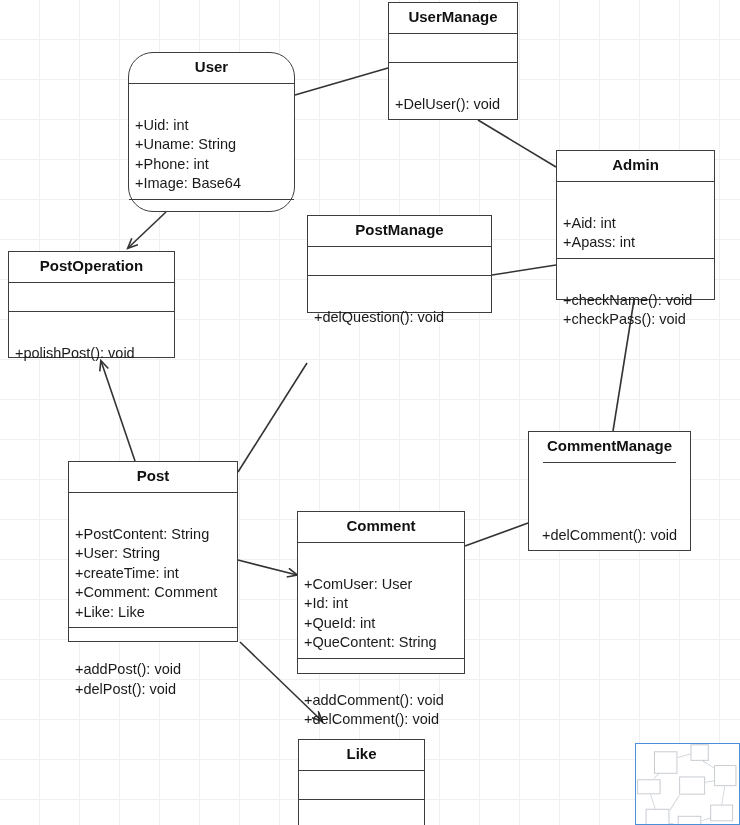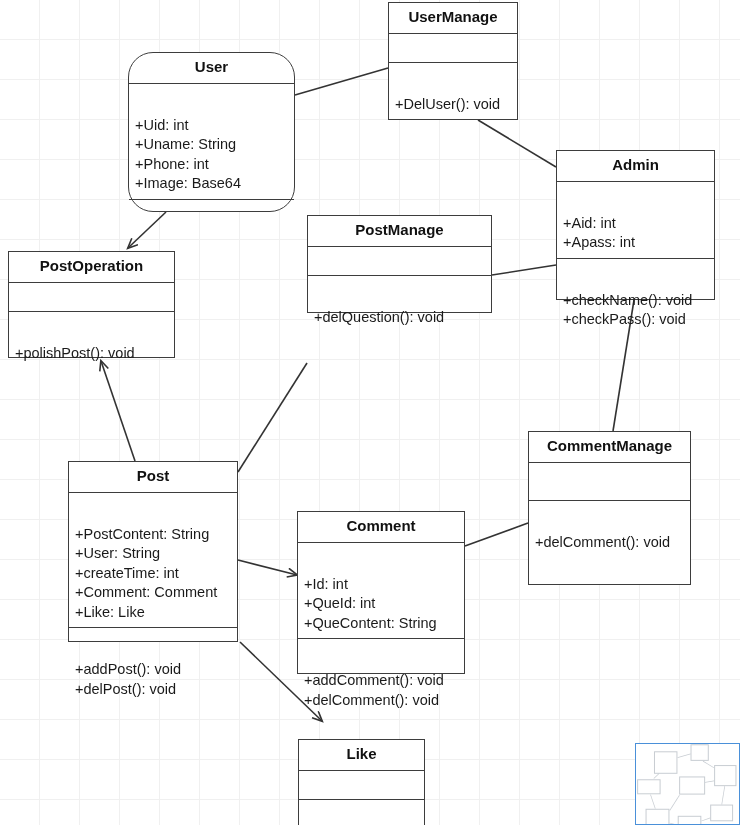--- a/index.html
+++ b/index.html
@@ -162,21 +162,21 @@
           <div class="uml-line">+polishPost(): void</div>
         </div>
       </div>
       <div class="uml-class" style="left: 307px; top: 215px; width: 185px; height: 98px;">
         <div class="uml-name">PostManage</div>
         <div class="uml-attrs empty"></div>
         <div class="uml-ops">
           <div class="uml-line">+delQuestion(): void</div>
         </div>
       </div>
-      <div class="uml-class" style="left: 528px; top: 431px; width: 163px; height: 154px;">
+      <div class="uml-class" style="left: 528px; top: 431px; width: 163px; height: 120px; align-items: center;">
         <div class="uml-name">CommentManage</div>
         <div class="uml-attrs empty"></div>
         <div class="uml-ops">
           <div class="uml-line">+delComment(): void</div>
         </div>
       </div>
       <div class="uml-class" style="left: 68px; top: 461px; width: 170px; height: 181px;">
         <div class="uml-name">Post</div>
         <div class="uml-attrs">
           <div class="uml-line">+PostContent: String</div>
@@ -186,20 +186,21 @@
           <div class="uml-line">+Like: Like</div>
         </div>
         <div class="uml-ops">
           <div class="uml-line">+addPost(): void</div>
           <div class="uml-line">+delPost(): void</div>
         </div>
       </div>
       <div class="uml-class" style="left: 297px; top: 511px; width: 168px; height: 163px;">
         <div class="uml-name">Comment</div>
         <div class="uml-attrs">
+          <div class="uml-line">+ComUser: User</div>
           <div class="uml-line">+Id: int</div>
           <div class="uml-line">+QueId: int</div>
           <div class="uml-line">+QueContent: String</div>
         </div>
         <div class="uml-ops">
           <div class="uml-line">+addComment(): void</div>
           <div class="uml-line">+delComment(): void</div>
         </div>
       </div>
       <div class="uml-class" style="left: 298px; top: 721px; width: 127px; height: 103px; margin-top: 18px;">

